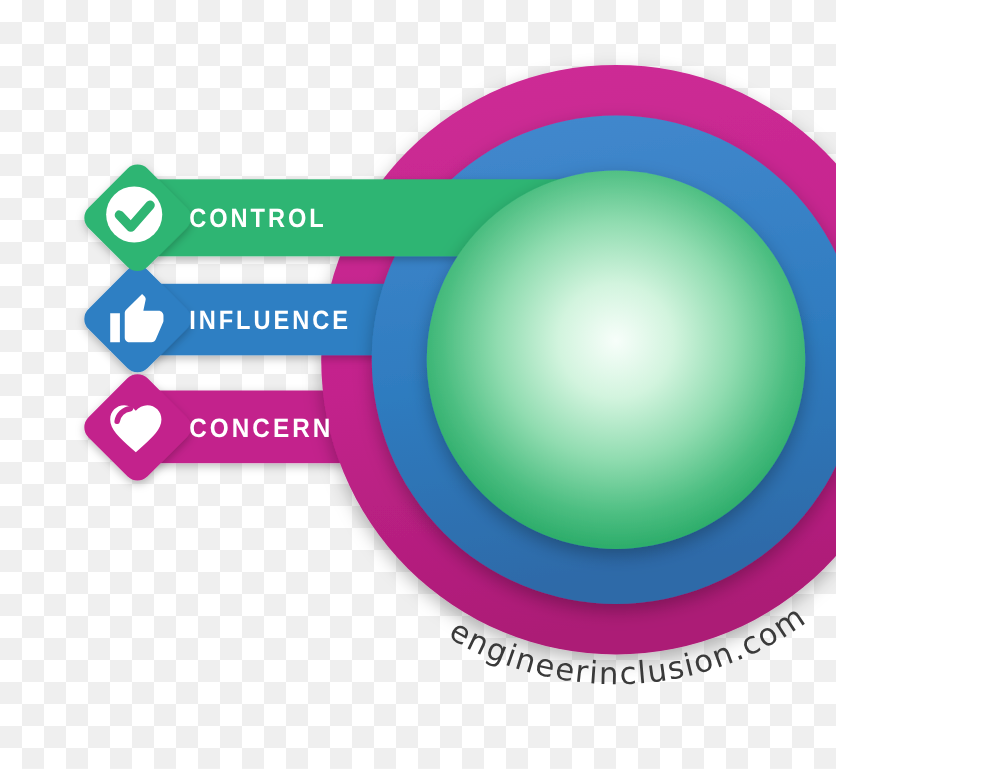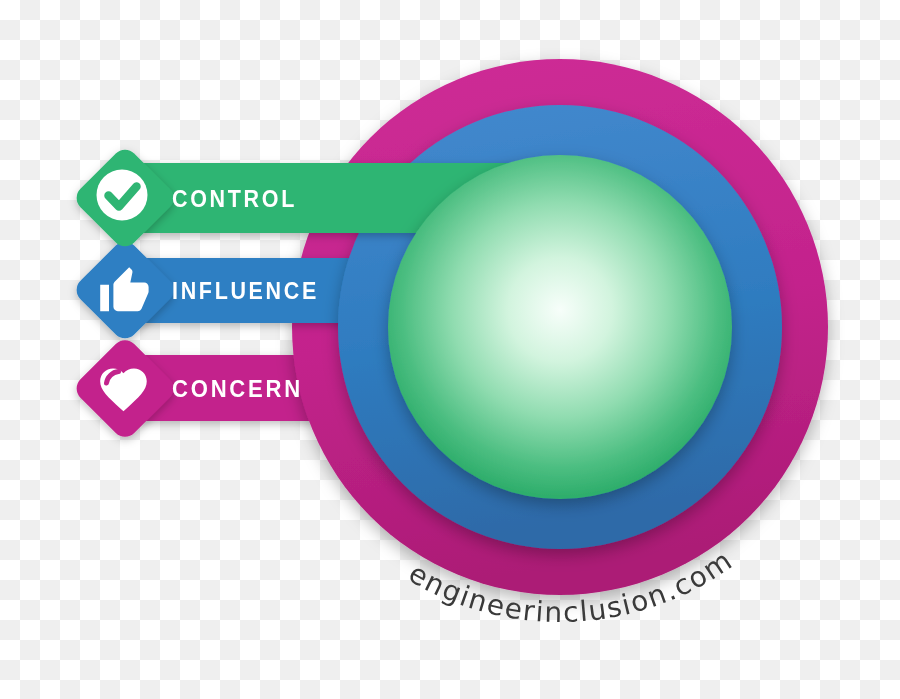--- a/index.html
+++ b/index.html
@@ -2,21 +2,21 @@
 <html><head>
 <meta charset="utf-8">
 <style>
   html, body {
     margin: 0;
     padding: 0;
     background: #ffffff;
   }
   .stage {
     position: relative;
-    width: 900px;
+    width: 760px;
     height: 699px;
     overflow: hidden;
     
     background: conic-gradient(#efefef 0 90deg, #ffffff 90deg 180deg,
                                #efefef 180deg 270deg, #ffffff 270deg 360deg);
     background-size: 40px 40px;
   }
   svg { display: block; }
   .banner-label {
     font-family: "Liberation Sans", sans-serif;

